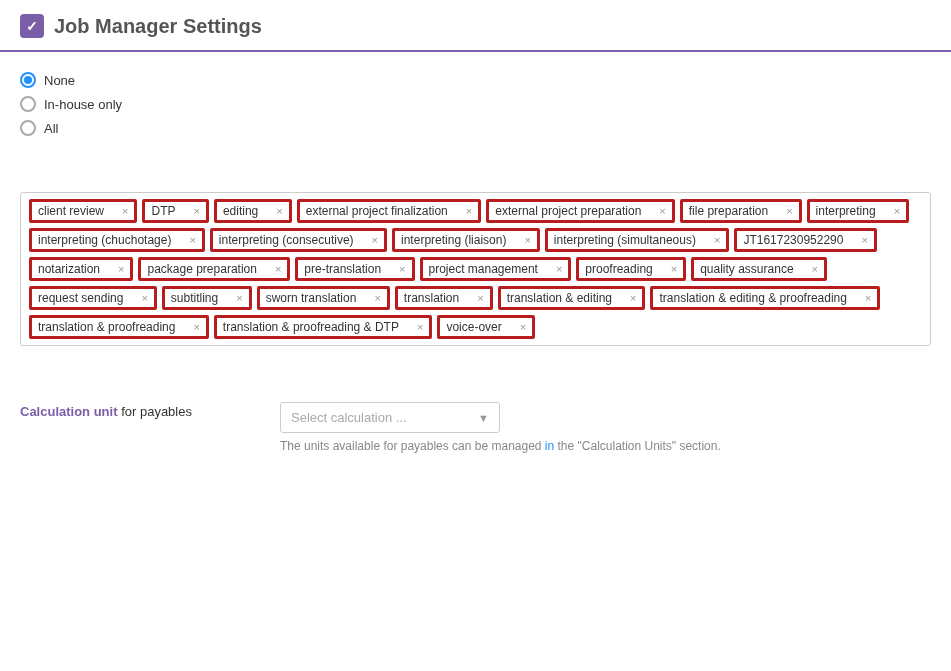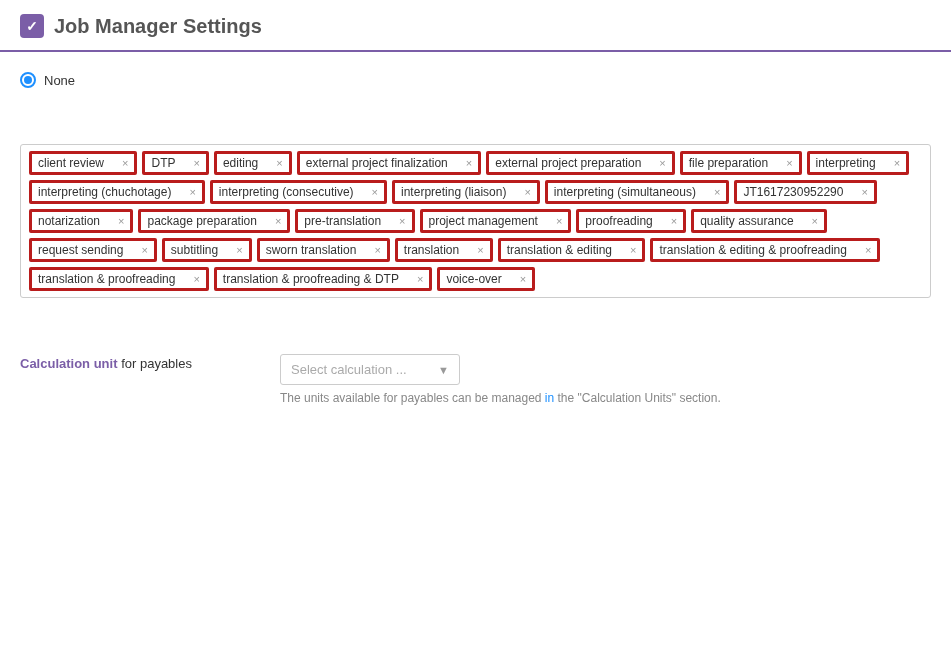--- a/index.html
+++ b/index.html
@@ -135,21 +135,21 @@
       font-size: 11px;
       line-height: 1;
     }
 
     .select-dropdown {
       display: flex;
       align-items: center;
       border: 1px solid #ccc;
       border-radius: 3px;
       padding: 7px 10px;
-      width: 180px;
+      width: 220px;
       cursor: pointer;
       background: white;
       justify-content: space-between;
     }
 
     .select-placeholder {
       color: #aaa;
       font-size: 13px;
     }
 
@@ -188,21 +188,29 @@
 
   <div class="settings-row">
     <div class="settings-control">
       <div class="radio-group">
 
         <label class="radio-item">
           <div class="radio-input selected"></div>
           <span class="radio-label">None</span>
         </label>
 
-
+        <label class="radio-item">
+          <div class="radio-input"></div>
+          <span class="radio-label">In-house only</span>
+        </label>
+
+        <label class="radio-item">
+          <div class="radio-input"></div>
+          <span class="radio-label">All</span>
+        </label>
 
       </div>
     </div>
   </div>
 
   <div class="settings-row">
     <div class="settings-control">
       <div class="tags-container">
 
       <span class="tag">

